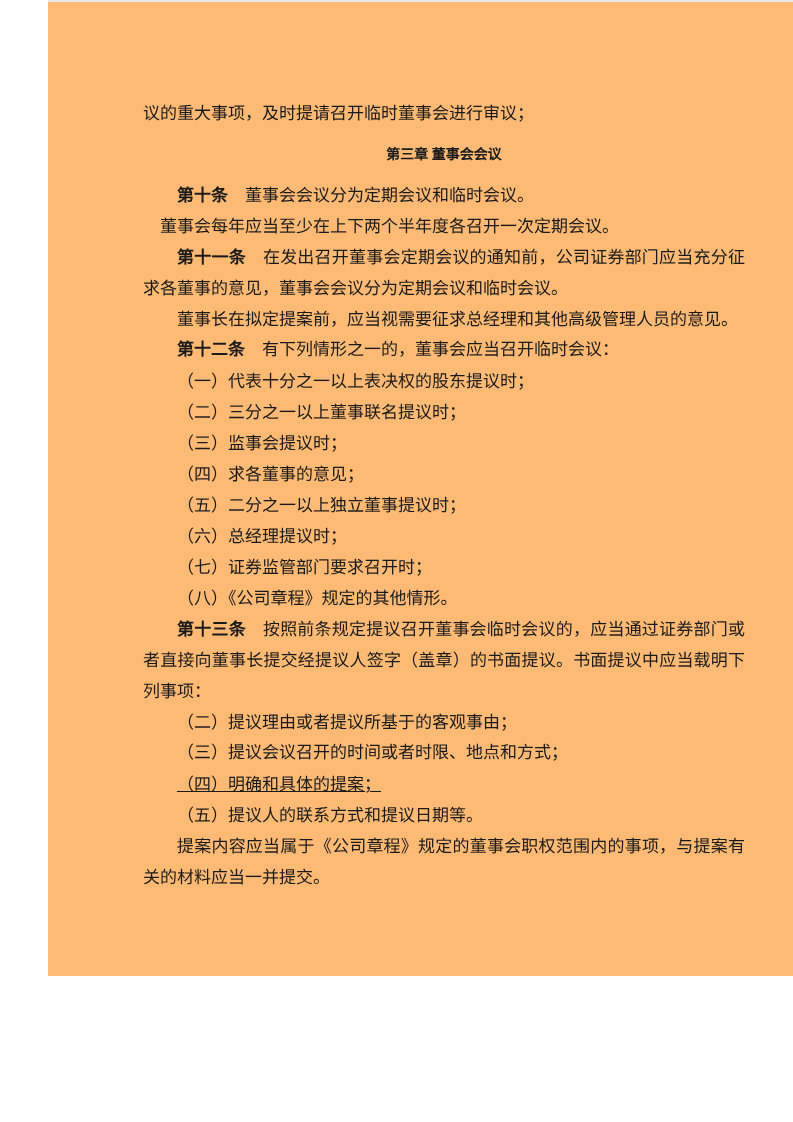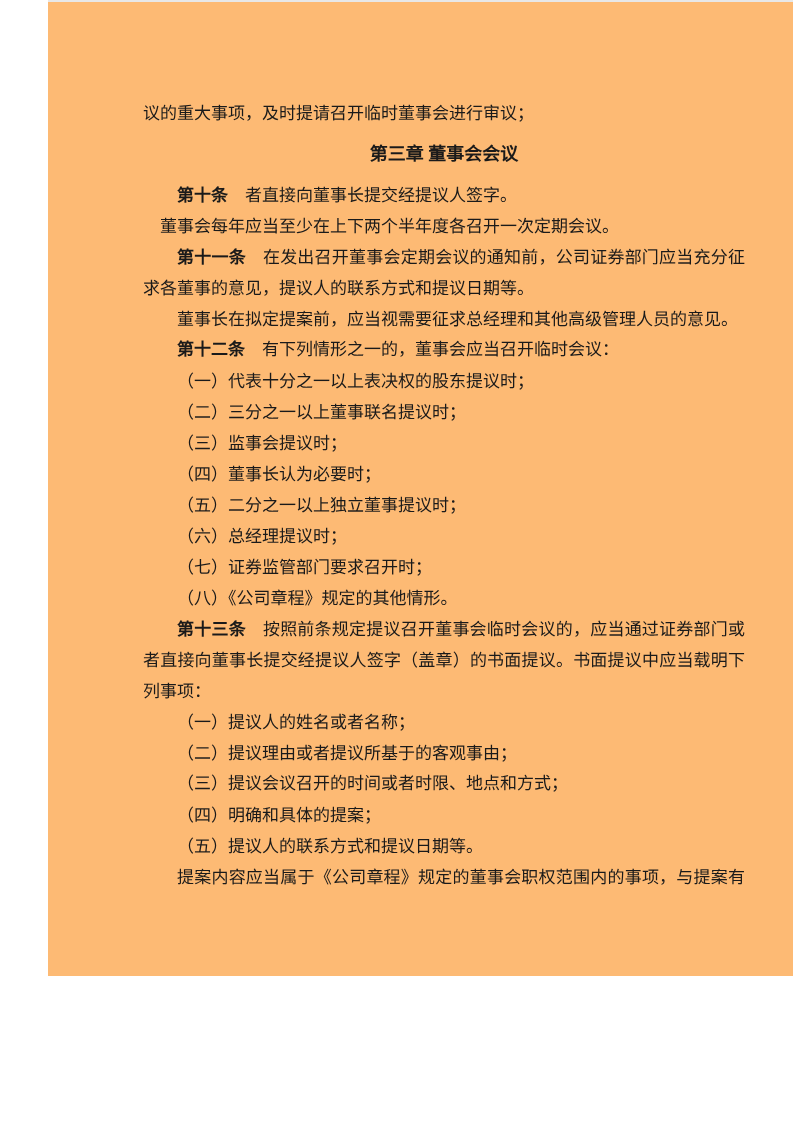--- a/index.html
+++ b/index.html
@@ -40,21 +40,21 @@
     text-align: justify;
     text-align-last: justify;
   }
   .term {
     font-weight: 700;
     margin-right: 1em;
   }
   .chapter-heading {
     text-align: center;
     font-weight: 700;
-    font-size: 18px;
+    font-size: 14px;
     line-height: 31px;
     margin: 10px 0;
   }
   .page-number {
     position: absolute;
     top: 1036px;
     left: 0;
     right: 0;
     text-align: center;
     font-size: 15px;
@@ -67,77 +67,75 @@
 
 <div class="page">
   <div class="content">
       <div class="para">
         <div class="line" style="text-indent: 0em;">议的重大事项，及时提请召开临时董事会进行审议；</div>
       </div>
       <div class="para">
       </div>
       <div class="chapter-heading">第三章 董事会会议</div>
       <div class="para">
-        <div class="line" style="text-indent: 2em;"><b class="term">第十条</b><span>者直接向董事长提交经提议人签字。</span></div>
+        <div class="line" style="text-indent: 2em;"><b class="term">第十条</b><span>董事会会议分为定期会议和临时会议。</span></div>
       </div>
       <div class="para">
         <div class="line" style="text-indent: 1em;">董事会每年应当至少在上下两个半年度各召开一次定期会议。</div>
       </div>
       <div class="para">
         <div class="line fill" style="text-indent: 2em;"><b class="term">第十一条</b><span>在发出召开董事会定期会议的通知前，公司证券部门应当充分征</span></div>
-        <div class="line">求各董事的意见，提议人的联系方式和提议日期等。</div>
+        <div class="line">求各董事的意见，董事会会议分为定期会议和临时会议。</div>
       </div>
       <div class="para">
         <div class="line" style="text-indent: 2em;">董事长在拟定提案前，应当视需要征求总经理和其他高级管理人员的意见。</div>
       </div>
       <div class="para">
         <div class="line" style="text-indent: 2em; font-family: Liberation Mono, monospace;"><b class="term">第十二条</b><span>有下列情形之一的，董事会应当召开临时会议：</span></div>
       </div>
       <div class="para">
         <div class="line" style="text-indent: 2em;">（一）代表十分之一以上表决权的股东提议时；</div>
       </div>
       <div class="para">
         <div class="line" style="text-indent: 2em;">（二）三分之一以上董事联名提议时；</div>
       </div>
       <div class="para">
         <div class="line" style="text-indent: 2em;">（三）监事会提议时；</div>
       </div>
       <div class="para">
-        <div class="line" style="text-indent: 2em;">（四）董事长认为必要时；</div>
+        <div class="line" style="text-indent: 2em;">（四）求各董事的意见；</div>
       </div>
       <div class="para">
         <div class="line" style="text-indent: 2em;">（五）二分之一以上独立董事提议时；</div>
       </div>
       <div class="para">
         <div class="line" style="text-indent: 2em;">（六）总经理提议时；</div>
       </div>
       <div class="para">
         <div class="line" style="text-indent: 2em;">（七）证券监管部门要求召开时；</div>
       </div>
       <div class="para">
         <div class="line" style="text-indent: 2em;">（八）《公司章程》规定的其他情形。</div>
       </div>
       <div class="para">
         <div class="line fill" style="text-indent: 2em;"><b class="term">第十三条</b><span>按照前条规定提议召开董事会临时会议的，应当通过证券部门或</span></div>
         <div class="line fill">者直接向董事长提交经提议人签字（盖章）的书面提议。书面提议中应当载明下</div>
         <div class="line">列事项：</div>
       </div>
       <div class="para">
-        <div class="line" style="text-indent: 2em;">（一）提议人的姓名或者名称；</div>
-      </div>
-      <div class="para">
         <div class="line" style="text-indent: 2em;">（二）提议理由或者提议所基于的客观事由；</div>
       </div>
       <div class="para">
         <div class="line" style="text-indent: 2em; font-family: Liberation Mono, monospace;">（三）提议会议召开的时间或者时限、地点和方式；</div>
       </div>
       <div class="para">
-        <div class="line" style="text-indent: 2em;">（四）明确和具体的提案；</div>
+        <div class="line" style="text-indent: 2em; text-decoration: underline;">（四）明确和具体的提案；</div>
       </div>
       <div class="para">
         <div class="line" style="text-indent: 2em;">（五）提议人的联系方式和提议日期等。</div>
       </div>
       <div class="para">
         <div class="line fill" style="text-indent: 2em;">提案内容应当属于《公司章程》规定的董事会职权范围内的事项，与提案有</div>
+        <div class="line">关的材料应当一并提交。</div>
       </div>
     </div>
   <div class="page-number">3</div>
 </div>
 
 </body></html>

